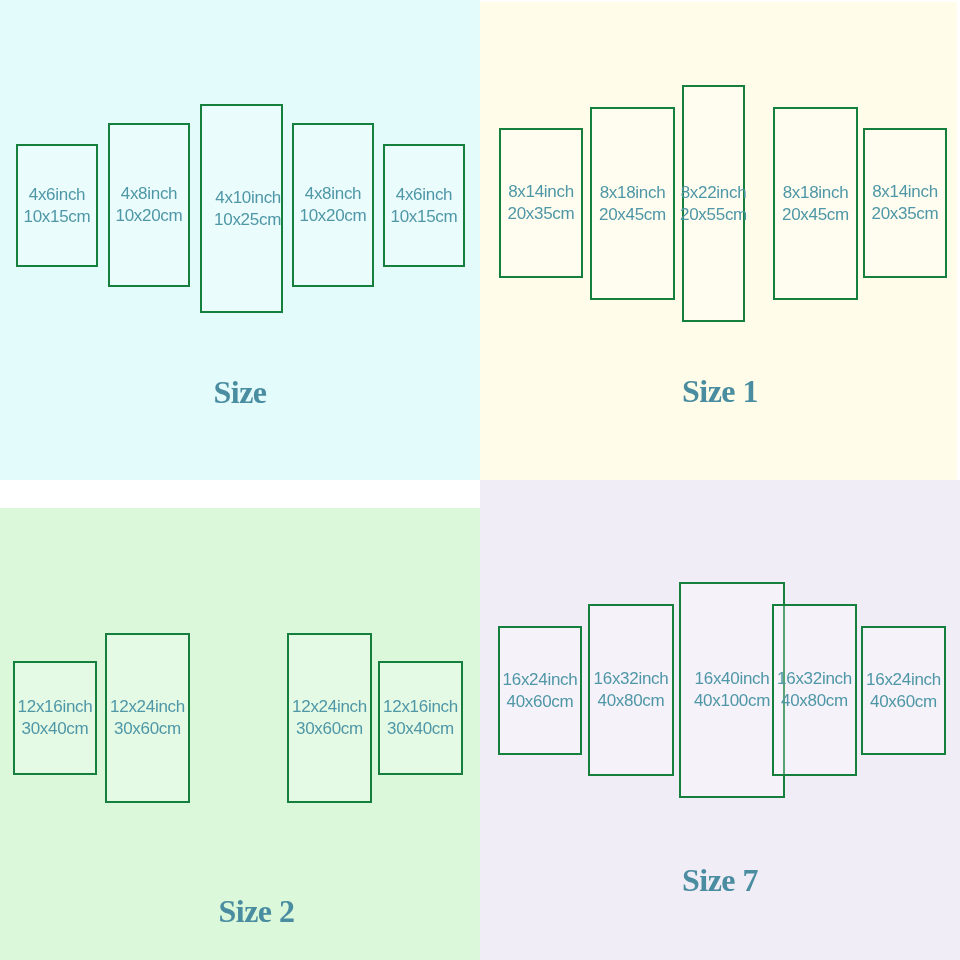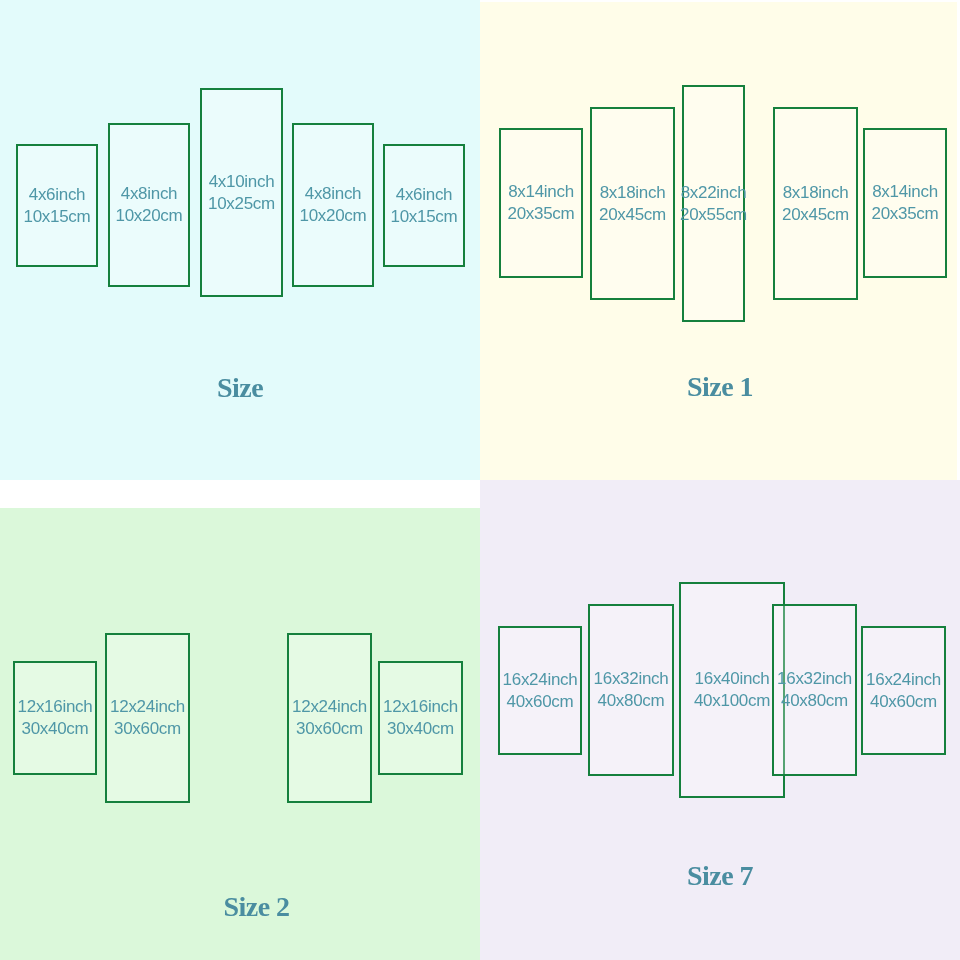--- a/index.html
+++ b/index.html
@@ -28,28 +28,28 @@
   }
   .panel .line {
     color: #4f97a7; font-size: 17px; line-height: 22px; white-space: nowrap;
     letter-spacing: -0.3px;
   }
 
   .title {
     position: absolute; z-index: 1; left: 0; width: 100%;
     text-align: center;
     font-family: "Liberation Serif", serif; font-weight: 700;
-    font-size: 28px; line-height: 40px; color: #4a8da0;
+    font-size: 32px; line-height: 40px; color: #4a8da0;
     letter-spacing: -0.5px;
   }
 
   
   .q-tl .p0 { left: 16px;  top: 144px; width: 82px; height: 123px; }
   .q-tl .p1 { left: 108px; top: 123px; width: 82px; height: 164px; }
-  .q-tl .p2 { left: 200px; top: 88px; width: 83px; height: 209px; }
+  .q-tl .p2 { left: 200px; top: 104px; width: 83px; height: 209px; align-items: flex-end; }
   .q-tl .p3 { left: 292px; top: 123px; width: 82px; height: 164px; }
   .q-tl .p4 { left: 383px; top: 144px; width: 82px; height: 123px; }
   .q-tl .title { top: 345px; }
 
   
   .q-tr .p0 { left: 19px;  top: 128px; width: 84px; height: 150px; }
   .q-tr .p1 { left: 110px; top: 107px; width: 85px; height: 193px; }
   .q-tr .p2 { left: 202px; top: 85px;  width: 63px; height: 237px; }
   .q-tr .p3 { left: 293px; top: 107px; width: 85px; height: 193px; }
   .q-tr .p4 { left: 383px; top: 128px; width: 84px; height: 150px; }

